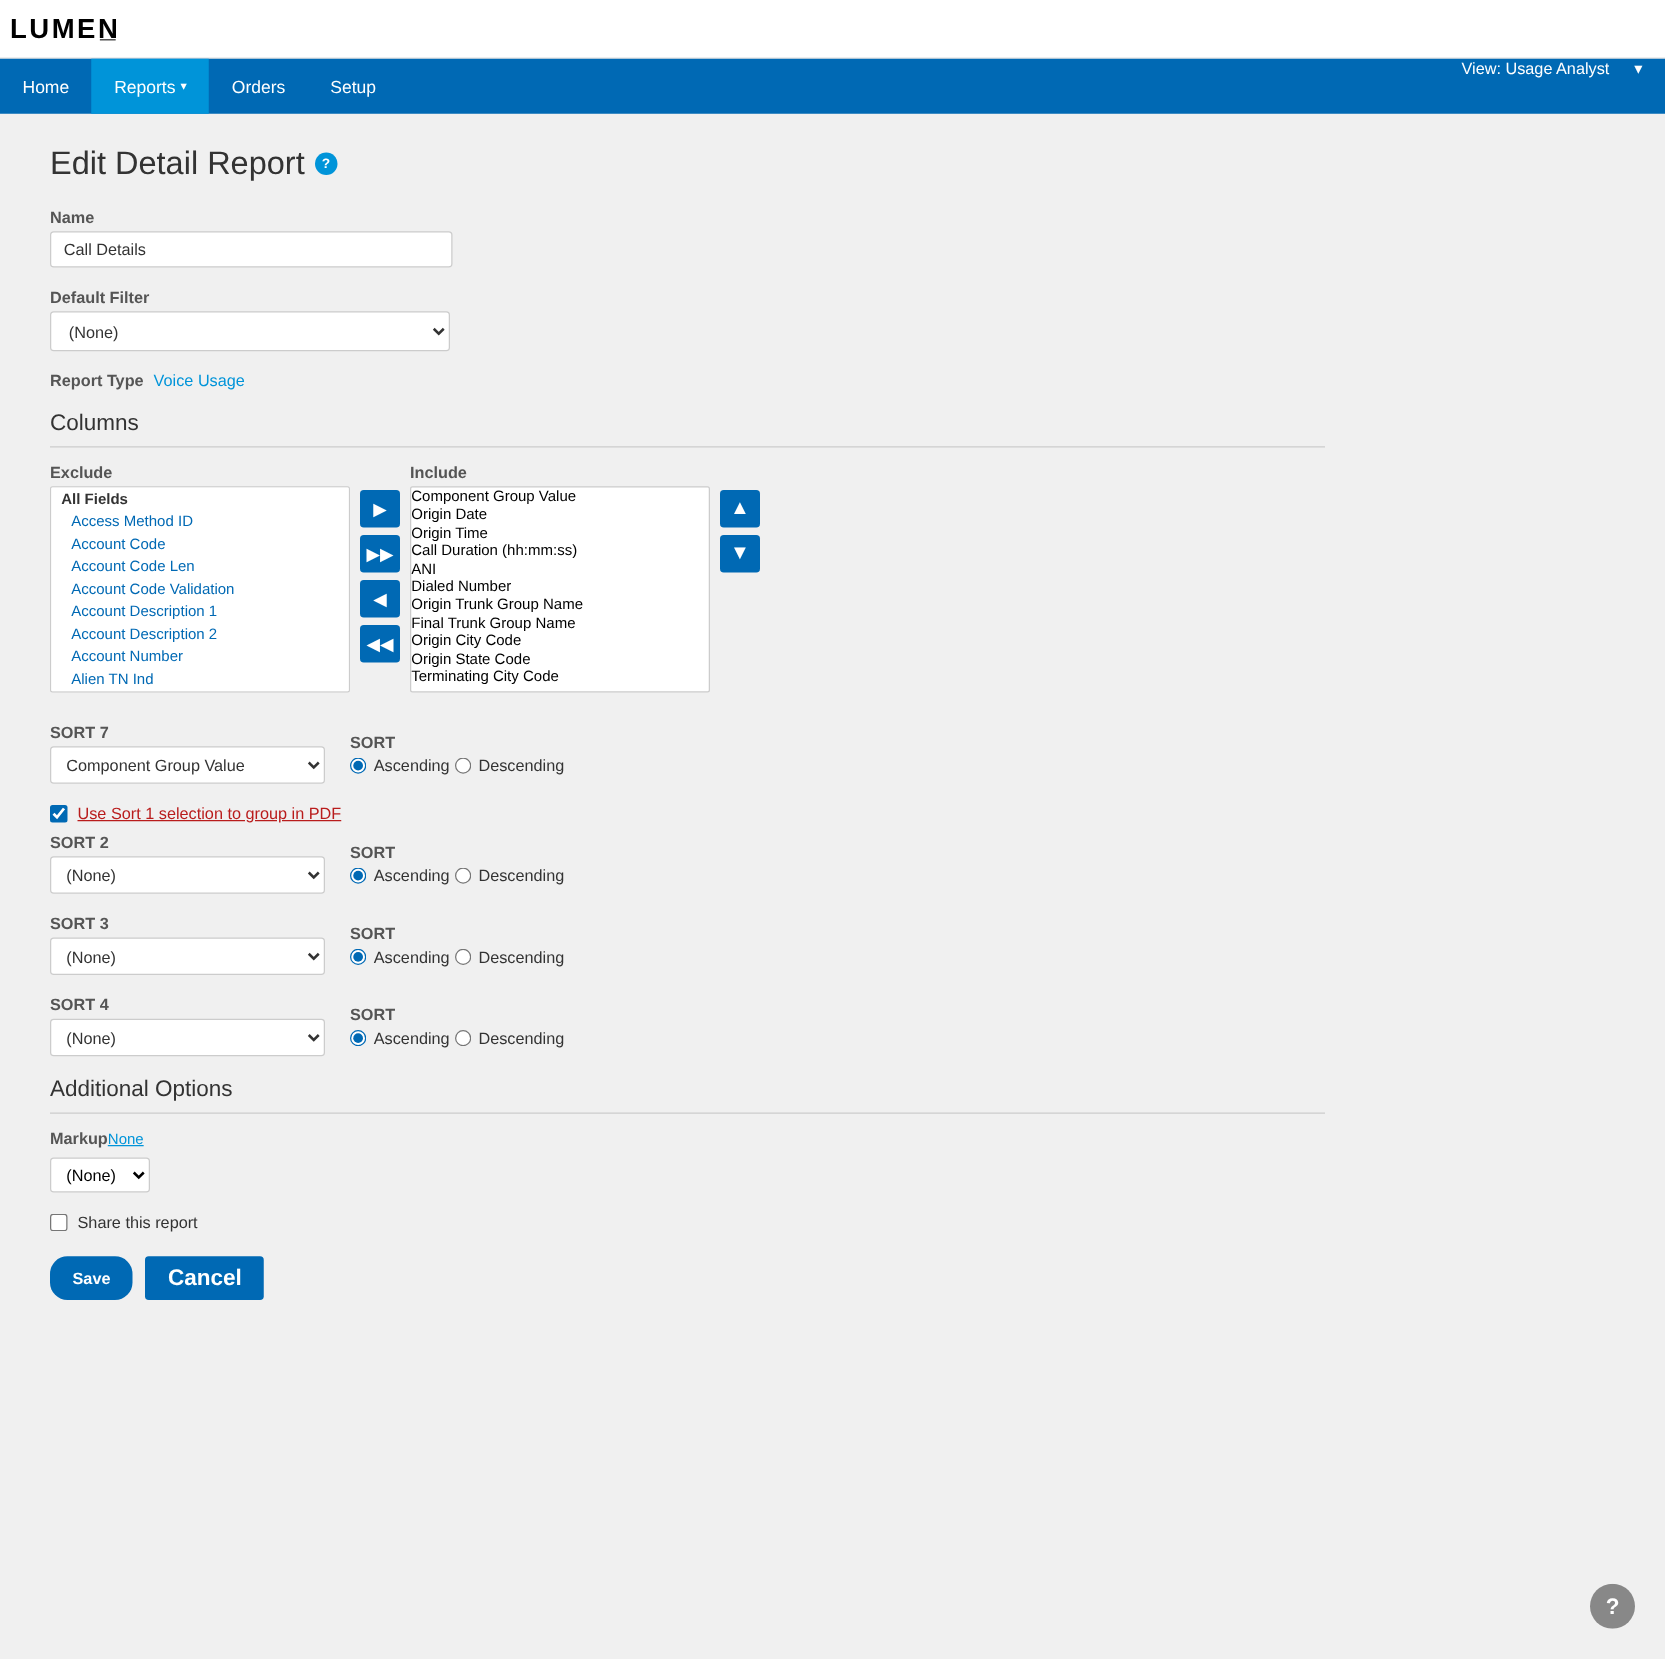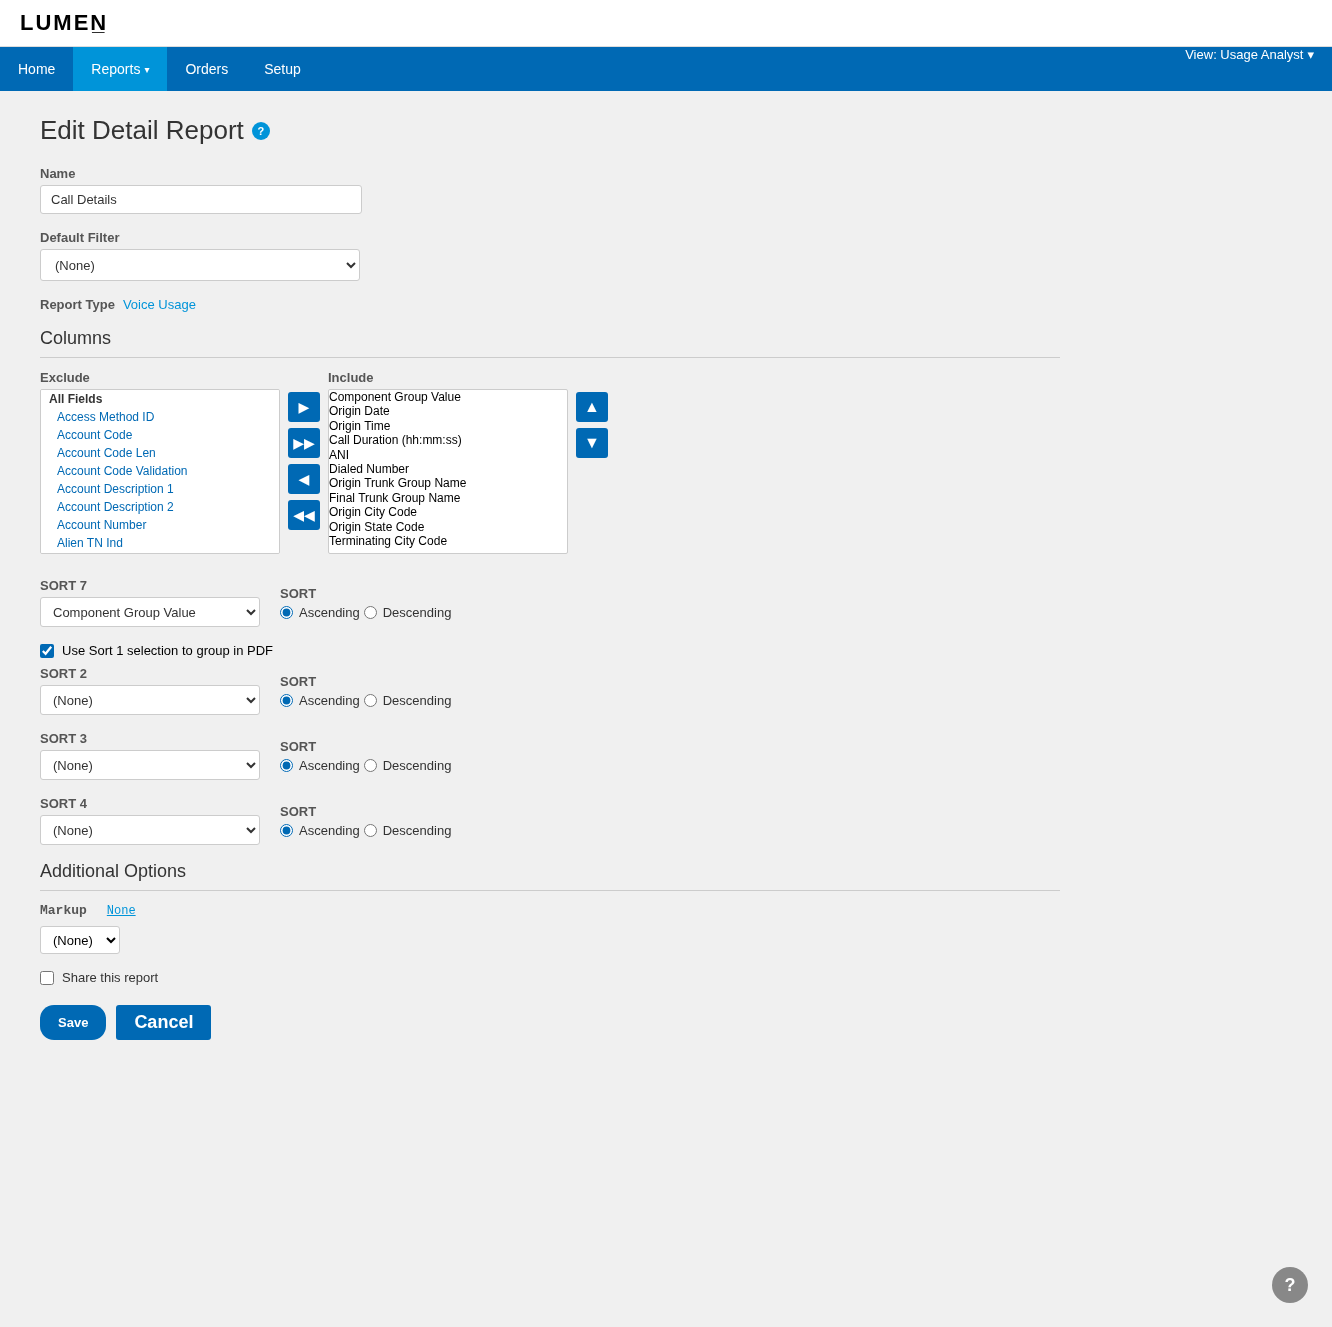--- a/index.html
+++ b/index.html
@@ -1,27 +1,27 @@
 <!DOCTYPE html>
 <html><head>
   <meta charset="utf-8">
   <style>
     * { box-sizing: border-box; margin: 0; padding: 0; }
     body { font-family: Arial, sans-serif; font-size: 13px; background: #f0f0f0; color: #333; }
 
     
-    .top-header { background: #fff; padding: 10px 20px; border-bottom: 1px solid #ddd; }
+    .top-header { background: #fff; padding: 10px 8px; border-bottom: 1px solid #ddd; }
     .logo { font-size: 22px; font-weight: bold; letter-spacing: 2px; color: #000; }
     .logo span { color: #0094d9; }
 
     
     .nav-bar { background: #0069b4; display: flex; align-items: flex-start; padding: 0; height: 44px; }
     .nav-item { color: #fff; padding: 0 18px; height: 44px; display: flex; align-items: center; cursor: pointer; font-size: 14px; text-decoration: none; }
     .nav-item.active { background: #0094d9; }
-    .nav-right { margin-left: auto; color: #fff; padding: 0 18px; font-size: 13px; cursor: pointer; display: flex; align-items: center; gap: 4px; }
+    .nav-right { margin-left: auto; color: #fff; padding: 0 18px; font-size: 13px; cursor: pointer; display: flex; align-items: center; gap: 20px; }
     .nav-item .dropdown-arrow { font-size: 10px; margin-left: 4px; }
 
     
     .main-content { padding: 24px 40px; max-width: 1100px; }
 
     
     .page-title { font-size: 26px; font-weight: normal; color: #333; margin-bottom: 20px; display: flex; align-items: center; gap: 8px; }
     .help-icon { width: 18px; height: 18px; background: #0094d9; border-radius: 50%; color: #fff; font-size: 11px; display: inline-flex; align-items: center; justify-content: center; cursor: pointer; font-weight: bold; }
 
     
@@ -56,25 +56,25 @@
     .sort-select { width: 220px; padding: 5px 8px; border: 1px solid #ccc; border-radius: 3px; font-size: 13px; color: #333; background: #fff; height: 30px; }
     .sort-radio-group { display: flex; flex-direction: row; gap: 4px; }
     .sort-radio-label { font-size: 13px; font-weight: bold; color: #555; margin-bottom: 4px; }
     .radio-option { display: flex; align-items: center; gap: 6px; font-size: 13px; cursor: pointer; }
     .radio-option input { cursor: pointer; accent-color: #0069b4; }
 
     .sort-block { display: flex; flex-direction: column; }
 
     .checkbox-row { display: flex; align-items: center; gap: 8px; margin-top: 4px; margin-bottom: 8px; }
     .checkbox-row input[type=checkbox] { accent-color: #0069b4; width: 14px; height: 14px; cursor: pointer; }
-    .checkbox-row label { font-size: 13px; color: #000000; cursor: pointer; }
+    .checkbox-row label { font-size: 13px; color: #b91c1c; cursor: pointer; text-decoration: underline; }
 
     
     .additional-section { margin-top: 8px; }
-    .markup-row { display: flex; align-items: center; gap: 20px; margin-bottom: 8px; font-family: Liberation Mono, monospace; }
+    .markup-row { display: flex; align-items: center; gap: 0; margin-bottom: 8px; }
     .markup-label { font-weight: bold; font-size: 13px; color: #555; }
     .edit-link { color: #0094d9; font-size: 12px; text-decoration: underline; cursor: pointer; }
     .markup-select { padding: 4px 8px; border: 1px solid #ccc; border-radius: 3px; font-size: 13px; background: #fff; height: 28px; width: 80px; }
 
     .share-row { display: flex; align-items: center; gap: 8px; margin-bottom: 20px; }
     .share-row input[type=checkbox] { accent-color: #0069b4; width: 14px; height: 14px; cursor: pointer; }
     .share-row label { font-size: 13px; color: #333; cursor: pointer; }
 
     
     .action-buttons { display: flex; gap: 10px; margin-top: 8px; }

